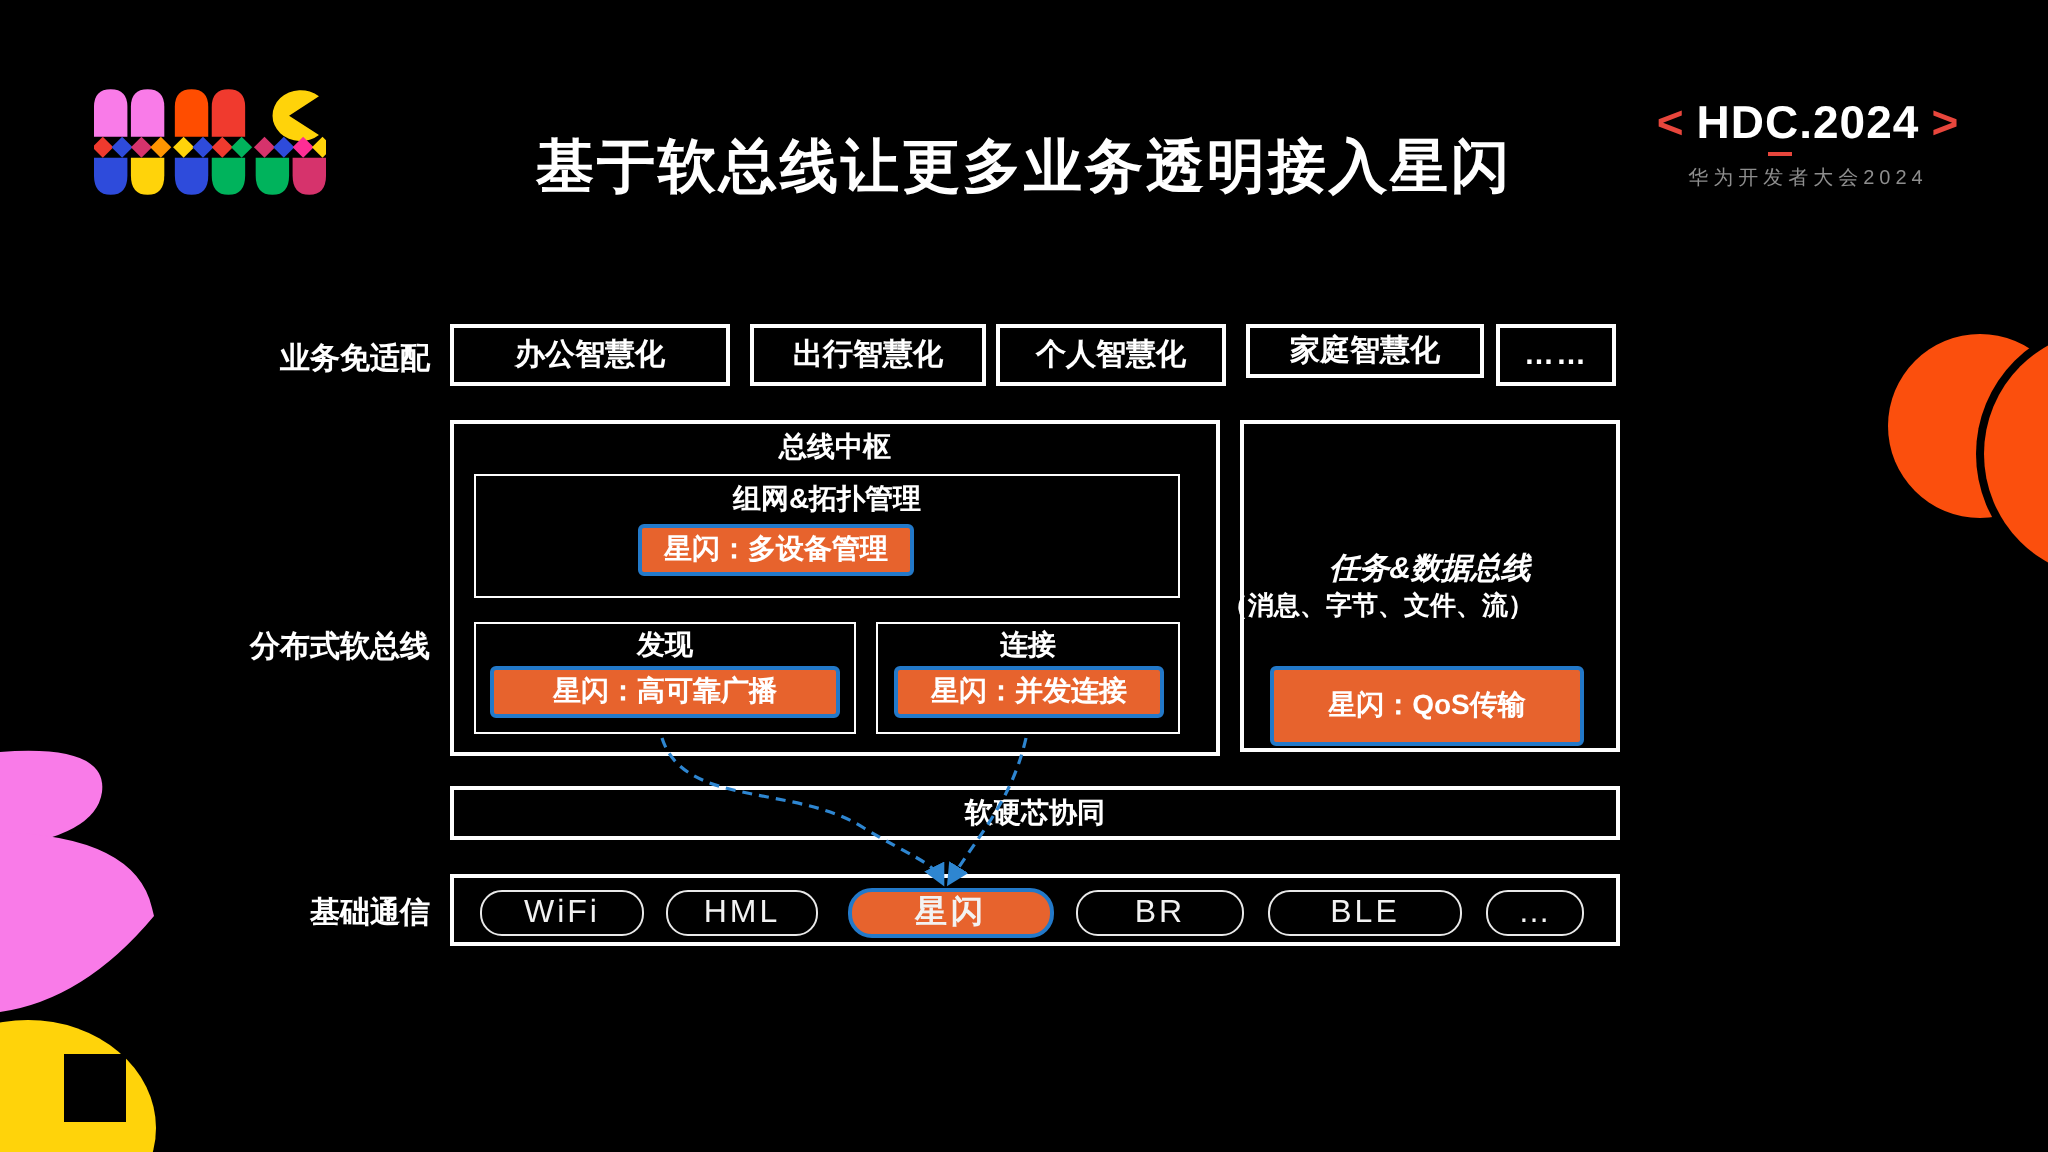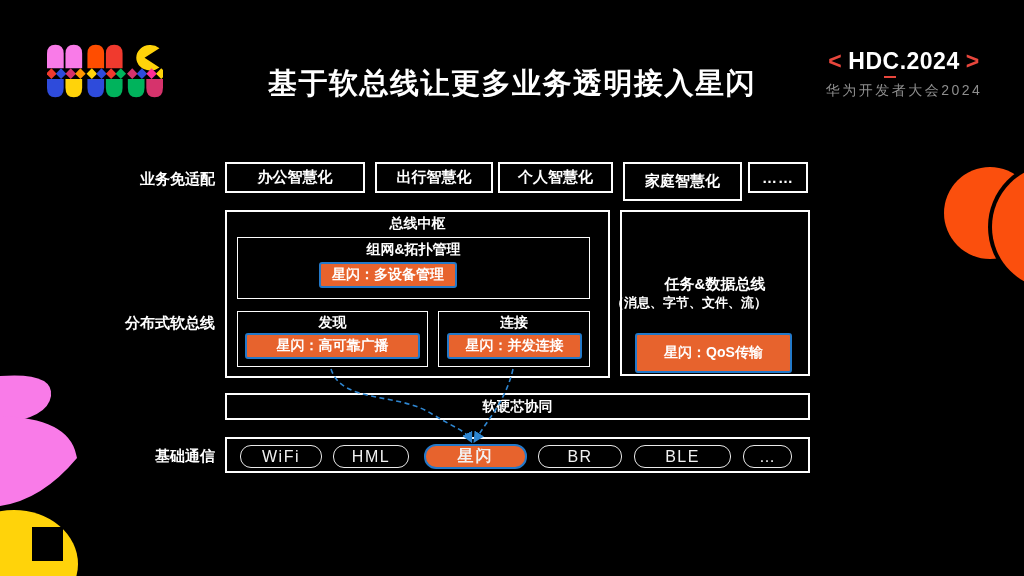--- a/index.html
+++ b/index.html
@@ -9,36 +9,36 @@
   .abs{position:absolute;}
 
   
   #title{left:0;right:0;top:64px;text-align:center;font-size:29px;font-weight:700;letter-spacing:1.5px;}
   #logo{left:47px;top:42px;width:116px;height:58px;}
   #brand{left:824px;top:48px;width:160px;text-align:center;}
   #brand .row{display:flex;align-items:center;justify-content:center;gap:6px;
               font-size:23px;font-weight:700;letter-spacing:.5px;}
   #brand .bracket{color:#E8463C;font-weight:700;}
   #brand-underscore{position:absolute;left:60px;top:28px;width:12px;height:2px;background:#E8463C;}
-  #brand-sub{margin-top:7px;font-size:14px;letter-spacing:2.5px;color:#8E8E8E;}
+  #brand-sub{margin-top:7px;font-size:10px;letter-spacing:2.5px;color:#8E8E8E;}
 
   
   .rowlabel{left:0;width:215px;text-align:right;font-size:15px;font-weight:700;z-index:3;}
   #lbl-business{top:170px;} #lbl-softbus{top:314px;} #lbl-basic{top:447px;}
 
   
   .obox{border:2px solid #FDFDFD;display:flex;align-items:center;justify-content:center;
         font-size:15px;font-weight:700;background:#000;}
   .boxtitle{text-align:center;font-size:14px;font-weight:700;}
 
   
   #biz1{left:225px;top:162px;width:140px;height:31px;}
   #biz2{left:375px;top:162px;width:118px;height:31px;}
   #biz3{left:498px;top:162px;width:115px;height:31px;}
-  #biz4{left:623px;top:162px;width:119px;height:39px;}
+  #biz4{left:623px;top:162px;width:119px;height:27px;}
   #biz5{left:748px;top:162px;width:60px;height:31px;letter-spacing:1px;}
 
   
   #hub-box{left:225px;top:210px;width:385px;height:168px;border:2px solid #FDFDFD;}
   #hub-title{left:225px;top:215px;width:385px;}
   #net-box{left:237px;top:237px;width:353px;height:62px;border:1.5px solid #FDFDFD;}
   #net-title{left:237px;top:241px;width:353px;}
   #disc-box{left:237px;top:311px;width:191px;height:56px;border:1.5px solid #FDFDFD;}
   #disc-title{left:237px;top:314px;width:191px;}
   #conn-box{left:438px;top:311px;width:152px;height:56px;border:1.5px solid #FDFDFD;}
@@ -47,21 +47,21 @@
   
   .chip{background:#E7632D;border:2px solid #2379C9;border-radius:3px;color:#fff;
         display:flex;align-items:center;justify-content:center;font-size:14px;font-weight:700;z-index:2;}
   #net-chip{left:319px;top:262px;width:138px;height:26px;font-family:Liberation Mono, monospace;}
   #disc-chip{left:245px;top:333px;width:175px;height:26px;}
   #conn-chip{left:447px;top:333px;width:135px;height:26px;}
   #task-chip{left:635px;top:333px;width:157px;height:40px;}
 
   
   #task-box{left:620px;top:210px;width:190px;height:166px;border:2px solid #FDFDFD;}
-  #task-title{left:620px;top:275px;width:190px;text-align:center;font-size:15px;font-weight:700;}
+  #task-title{left:620px;top:275px;width:190px;text-align:center;font-size:15px;font-weight:700;font-style:italic;}
   #task-sub{left:611px;top:294px;width:208px;text-align:left;font-size:13px;font-weight:700;}
 
   
   #synergy{left:225px;top:393px;width:585px;height:27px;font-size:14px;}
 
   
   #basic-box{left:225px;top:437px;width:585px;height:36px;border:2px solid #FDFDFD;}
   .pill{border:1.5px solid #E9E9E9;border-radius:11px;background:#000;color:#F2F2F2;
         display:flex;align-items:center;justify-content:center;font-size:16px;letter-spacing:1.5px;z-index:2;}
   #p-wifi{left:240px;top:445px;width:82px;height:23px;}

